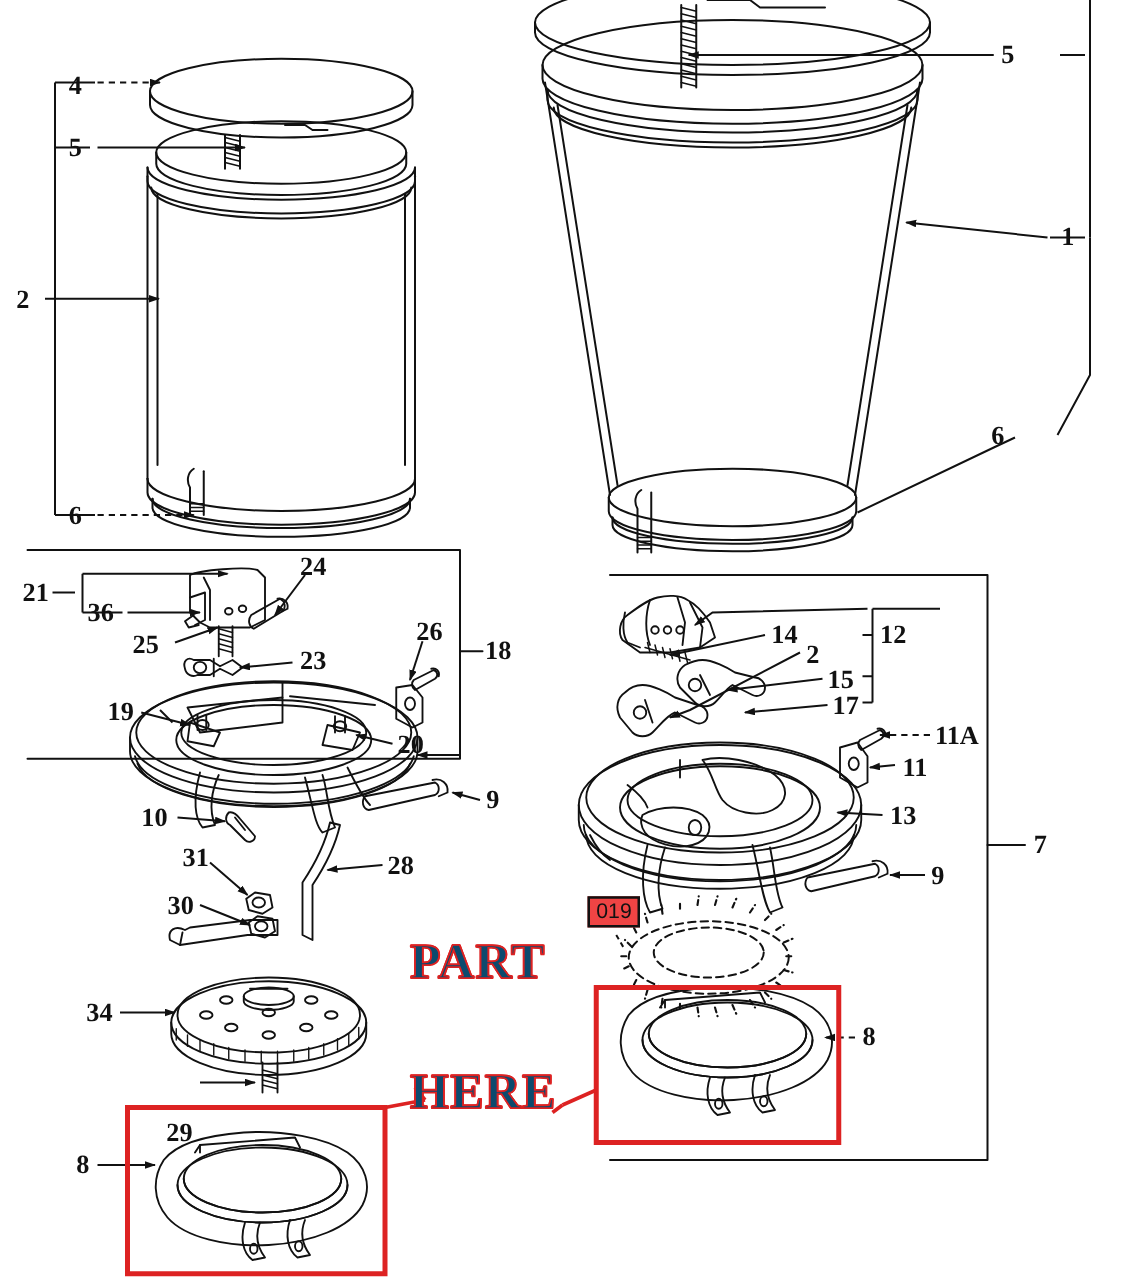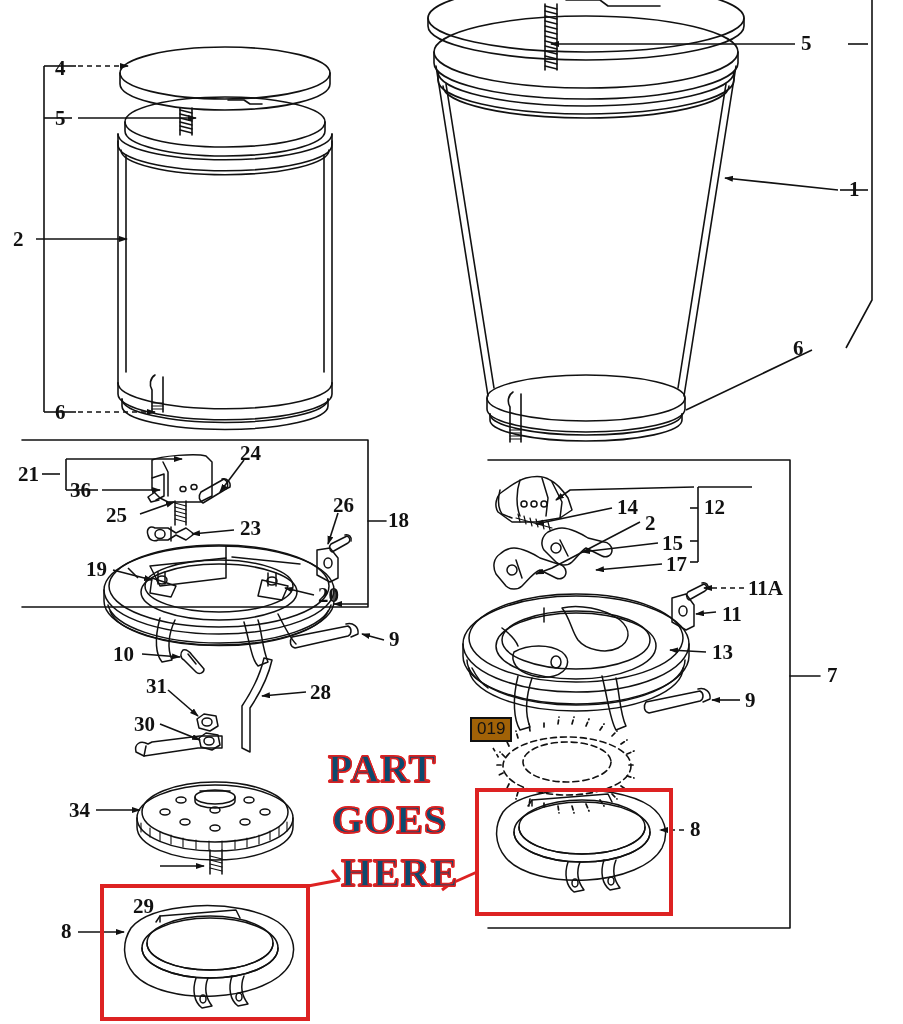--- a/index.html
+++ b/index.html
@@ -32,21 +32,21 @@
     line-height:0.98;
     white-space:nowrap;
     -webkit-text-stroke:1.4px #dd2222;
     text-shadow:0.8px 0 0 #dd2222, -0.8px 0 0 #dd2222, 0 0.7px 0 #dd2222, 0 -0.7px 0 #dd2222;
     user-select:none;
   }
 
   .boxlabel{
     position:absolute;
     border:2px solid #111;
-    background:#a16207;
+    background:#ef4444;
     font-family:"Liberation Sans", sans-serif;
     font-size:17px;
     font-weight:400;
     color:#111;
     padding:1px 5px 2px 5px;
     line-height:1.05;
     user-select:none;
   }
 </style>
 </head>
@@ -425,16 +425,15 @@
 <div class="callout" style="left:748px;top:578px;">11A</div>
 <div class="callout" style="left:722px;top:604px;">11</div>
 <div class="callout" style="left:712px;top:642px;">13</div>
 <div class="callout" style="left:745px;top:690px;">9</div>
 <div class="callout" style="left:827px;top:665px;">7</div>
 <div class="callout" style="left:690px;top:819px;">8</div>
 
 <div class="boxlabel" style="left:470px;top:717px;">019</div>
 
 <div class="redtext" style="left:328px;top:749px;">PART</div>
-<div class="redtext" style="left:332px;top:800px;">GOES</div>
-<div class="redtext" style="left:341px;top:853px;">HERE</div>
+<div class="redtext" style="left:328px;top:853px;">HERE</div>
 
 </div>
 
 </body></html>

